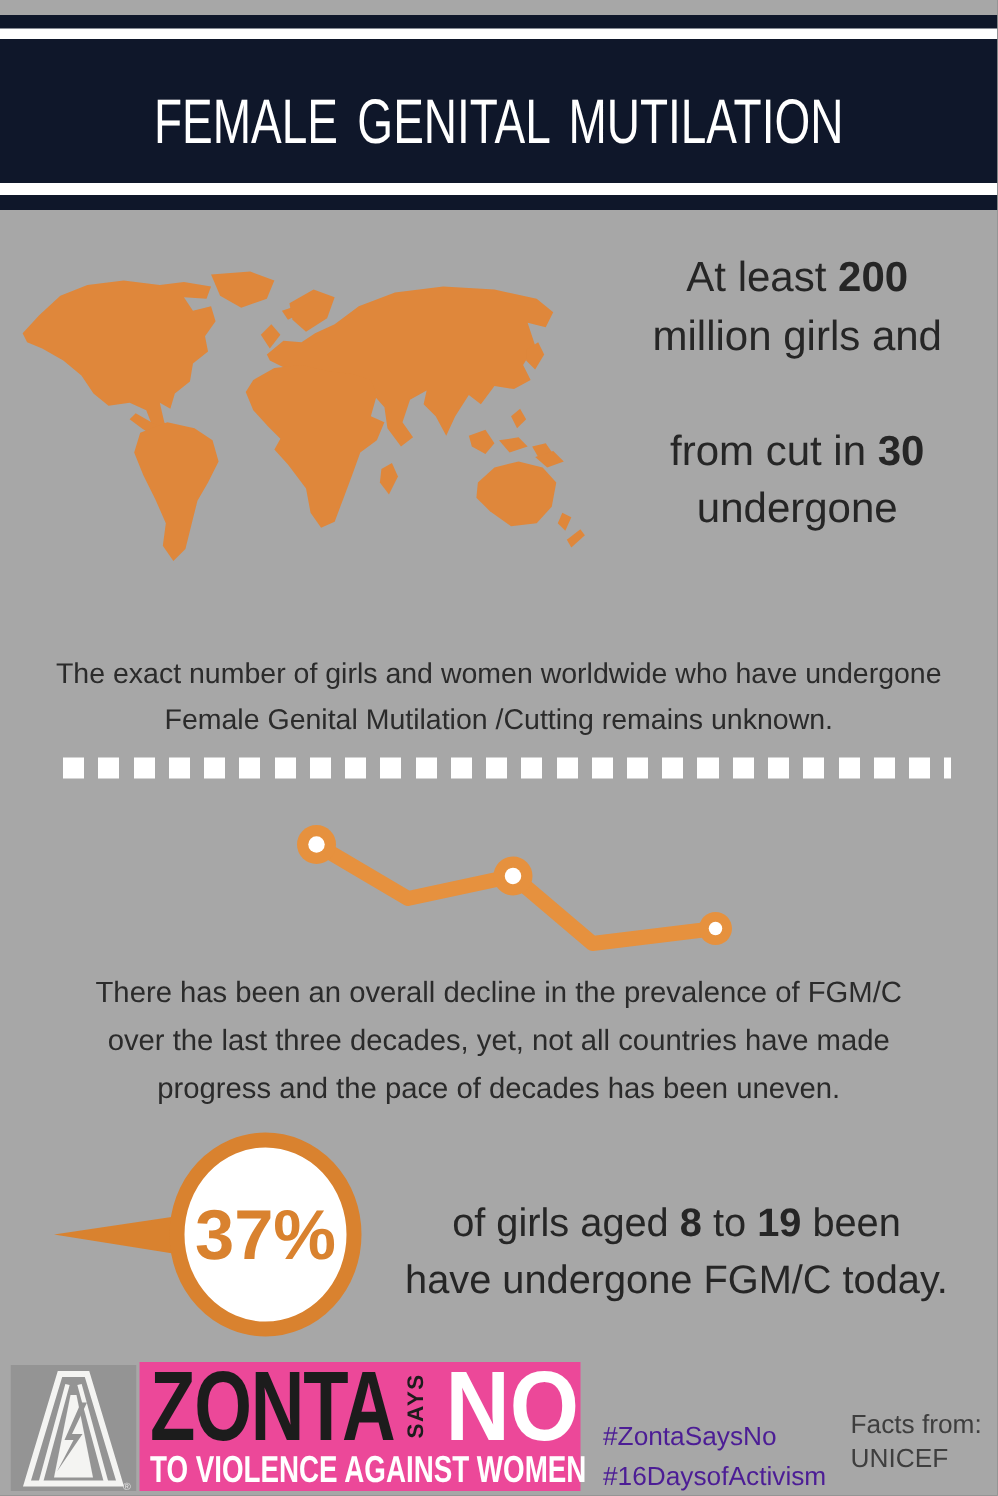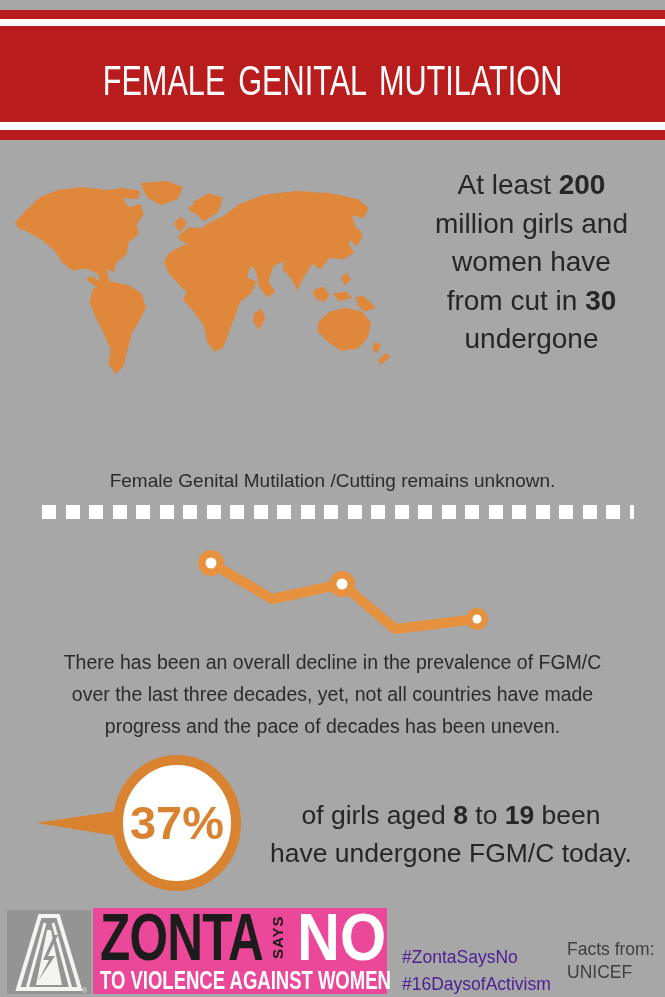--- a/index.html
+++ b/index.html
@@ -2,21 +2,21 @@
 <html><head>
 <meta charset="utf-8">
 <style>
   html,body{margin:0;padding:0;background:#888;}
   .poster{
     position:relative;width:665px;height:997px;margin:0 auto;
     background:#A7A7A7;overflow:hidden;
     font-family:"Liberation Sans",sans-serif;color:#262626;
   }
   
-  .header-band{position:absolute;left:0;top:10px;width:665px;height:130px;background:#b91c1c;}
+  .header-band{position:absolute;left:0;top:10px;width:665px;height:130px;background:#0f172a;}
   .stripe{position:absolute;left:0;width:665px;background:#FFFFFF;}
   .stripe-top{top:9px;height:7px;}
   .stripe-bottom{top:112px;height:8px;}
   .title{
     position:absolute;left:0;top:49px;width:665px;margin:0;
     text-align:center;color:#FFFFFF;font-weight:400;
     font-size:42px;line-height:44px;letter-spacing:0px;word-spacing:6px;
     transform:scaleX(0.73);transform-origin:50% 50%;white-space:nowrap;
   }
   
@@ -118,23 +118,23 @@
 
       <path d="M83,108 L101,101 L119,105 L131,113 L135,127 L128,141 L121,153 L117,169 L113,185 L105,193 L98,183 L100,168 L93,152 L85,136 L79,121 Z"></path>
 
       <path d="M307,141 L318,131 L334,127 L350,131 L359,141 L356,157 L346,168 L329,170 L315,160 L306,151 Z"></path>
 
       <path d="M363,161 L369,164 L365,173 L360,168 Z"></path>
       <path d="M366,179 L375,172 L378,176 L369,184 Z"></path>
     </g>
   </svg>
 
-  <div class="stat-main"><span>At least </span><b>200</b><br><span>million girls and</span><br><span>women have</span><br><span>from cut in </span><b>30</b><br><span>undergone</span></div>
+  <div class="stat-main"><span>At least </span><b>200</b><br><span>million girls and</span><br><br><span>from cut in </span><b>30</b><br><span>undergone</span></div>
 
-  <p class="para para1"><br><span>Female Genital Mutilation /Cutting remains unknown.</span></p>
+  <p class="para para1"><span>The exact number of girls and women worldwide who have undergone</span><br><span>Female Genital Mutilation /Cutting remains unknown.</span></p>
 
   <div class="dashes"></div>
 
   <svg class="chart" viewBox="0 0 340 100" aria-hidden="true">
     <polyline points="61,18 122,54 192,39 245,84 327,74" fill="none" stroke="#E6913E" stroke-width="10" stroke-linejoin="round" stroke-linecap="round"></polyline>
     <circle cx="61" cy="18" r="13" fill="#E6913E"></circle>
       <circle cx="61" cy="18" r="5.5" fill="#FFFFFF"></circle>
     <circle cx="192" cy="39" r="13" fill="#E6913E"></circle>
       <circle cx="192" cy="39" r="5.5" fill="#FFFFFF"></circle>
     <circle cx="327" cy="74" r="11" fill="#E6913E"></circle>

